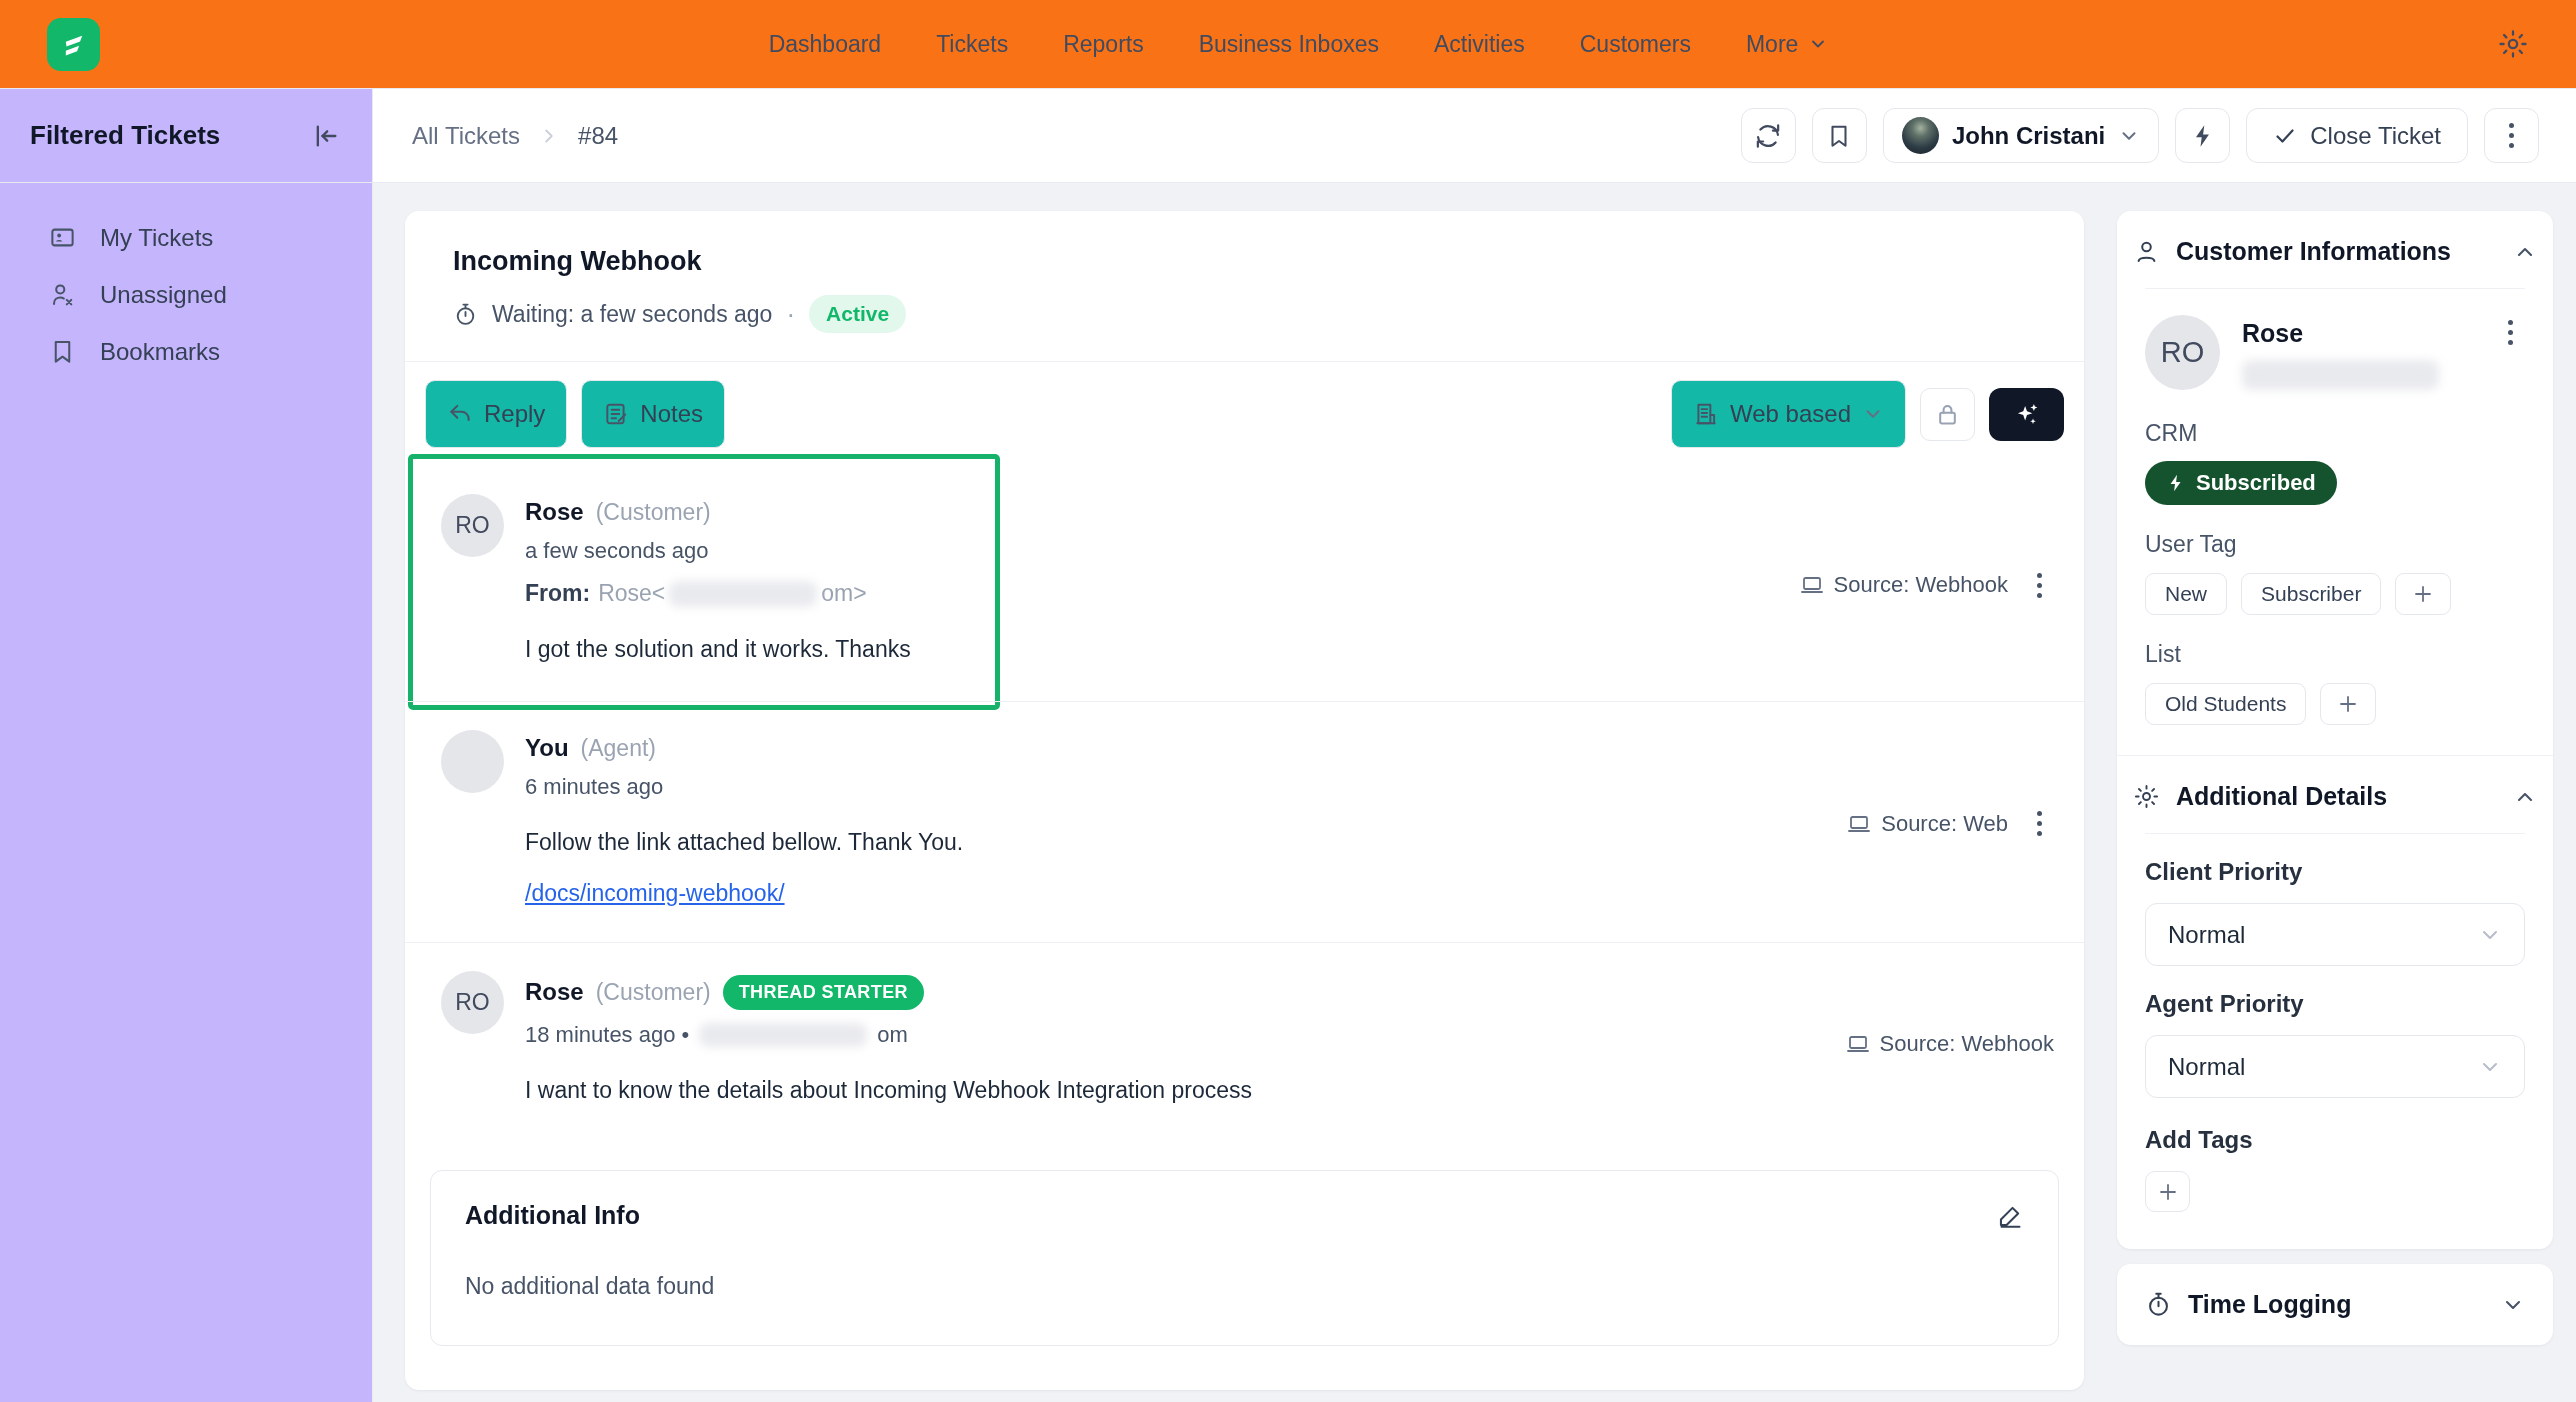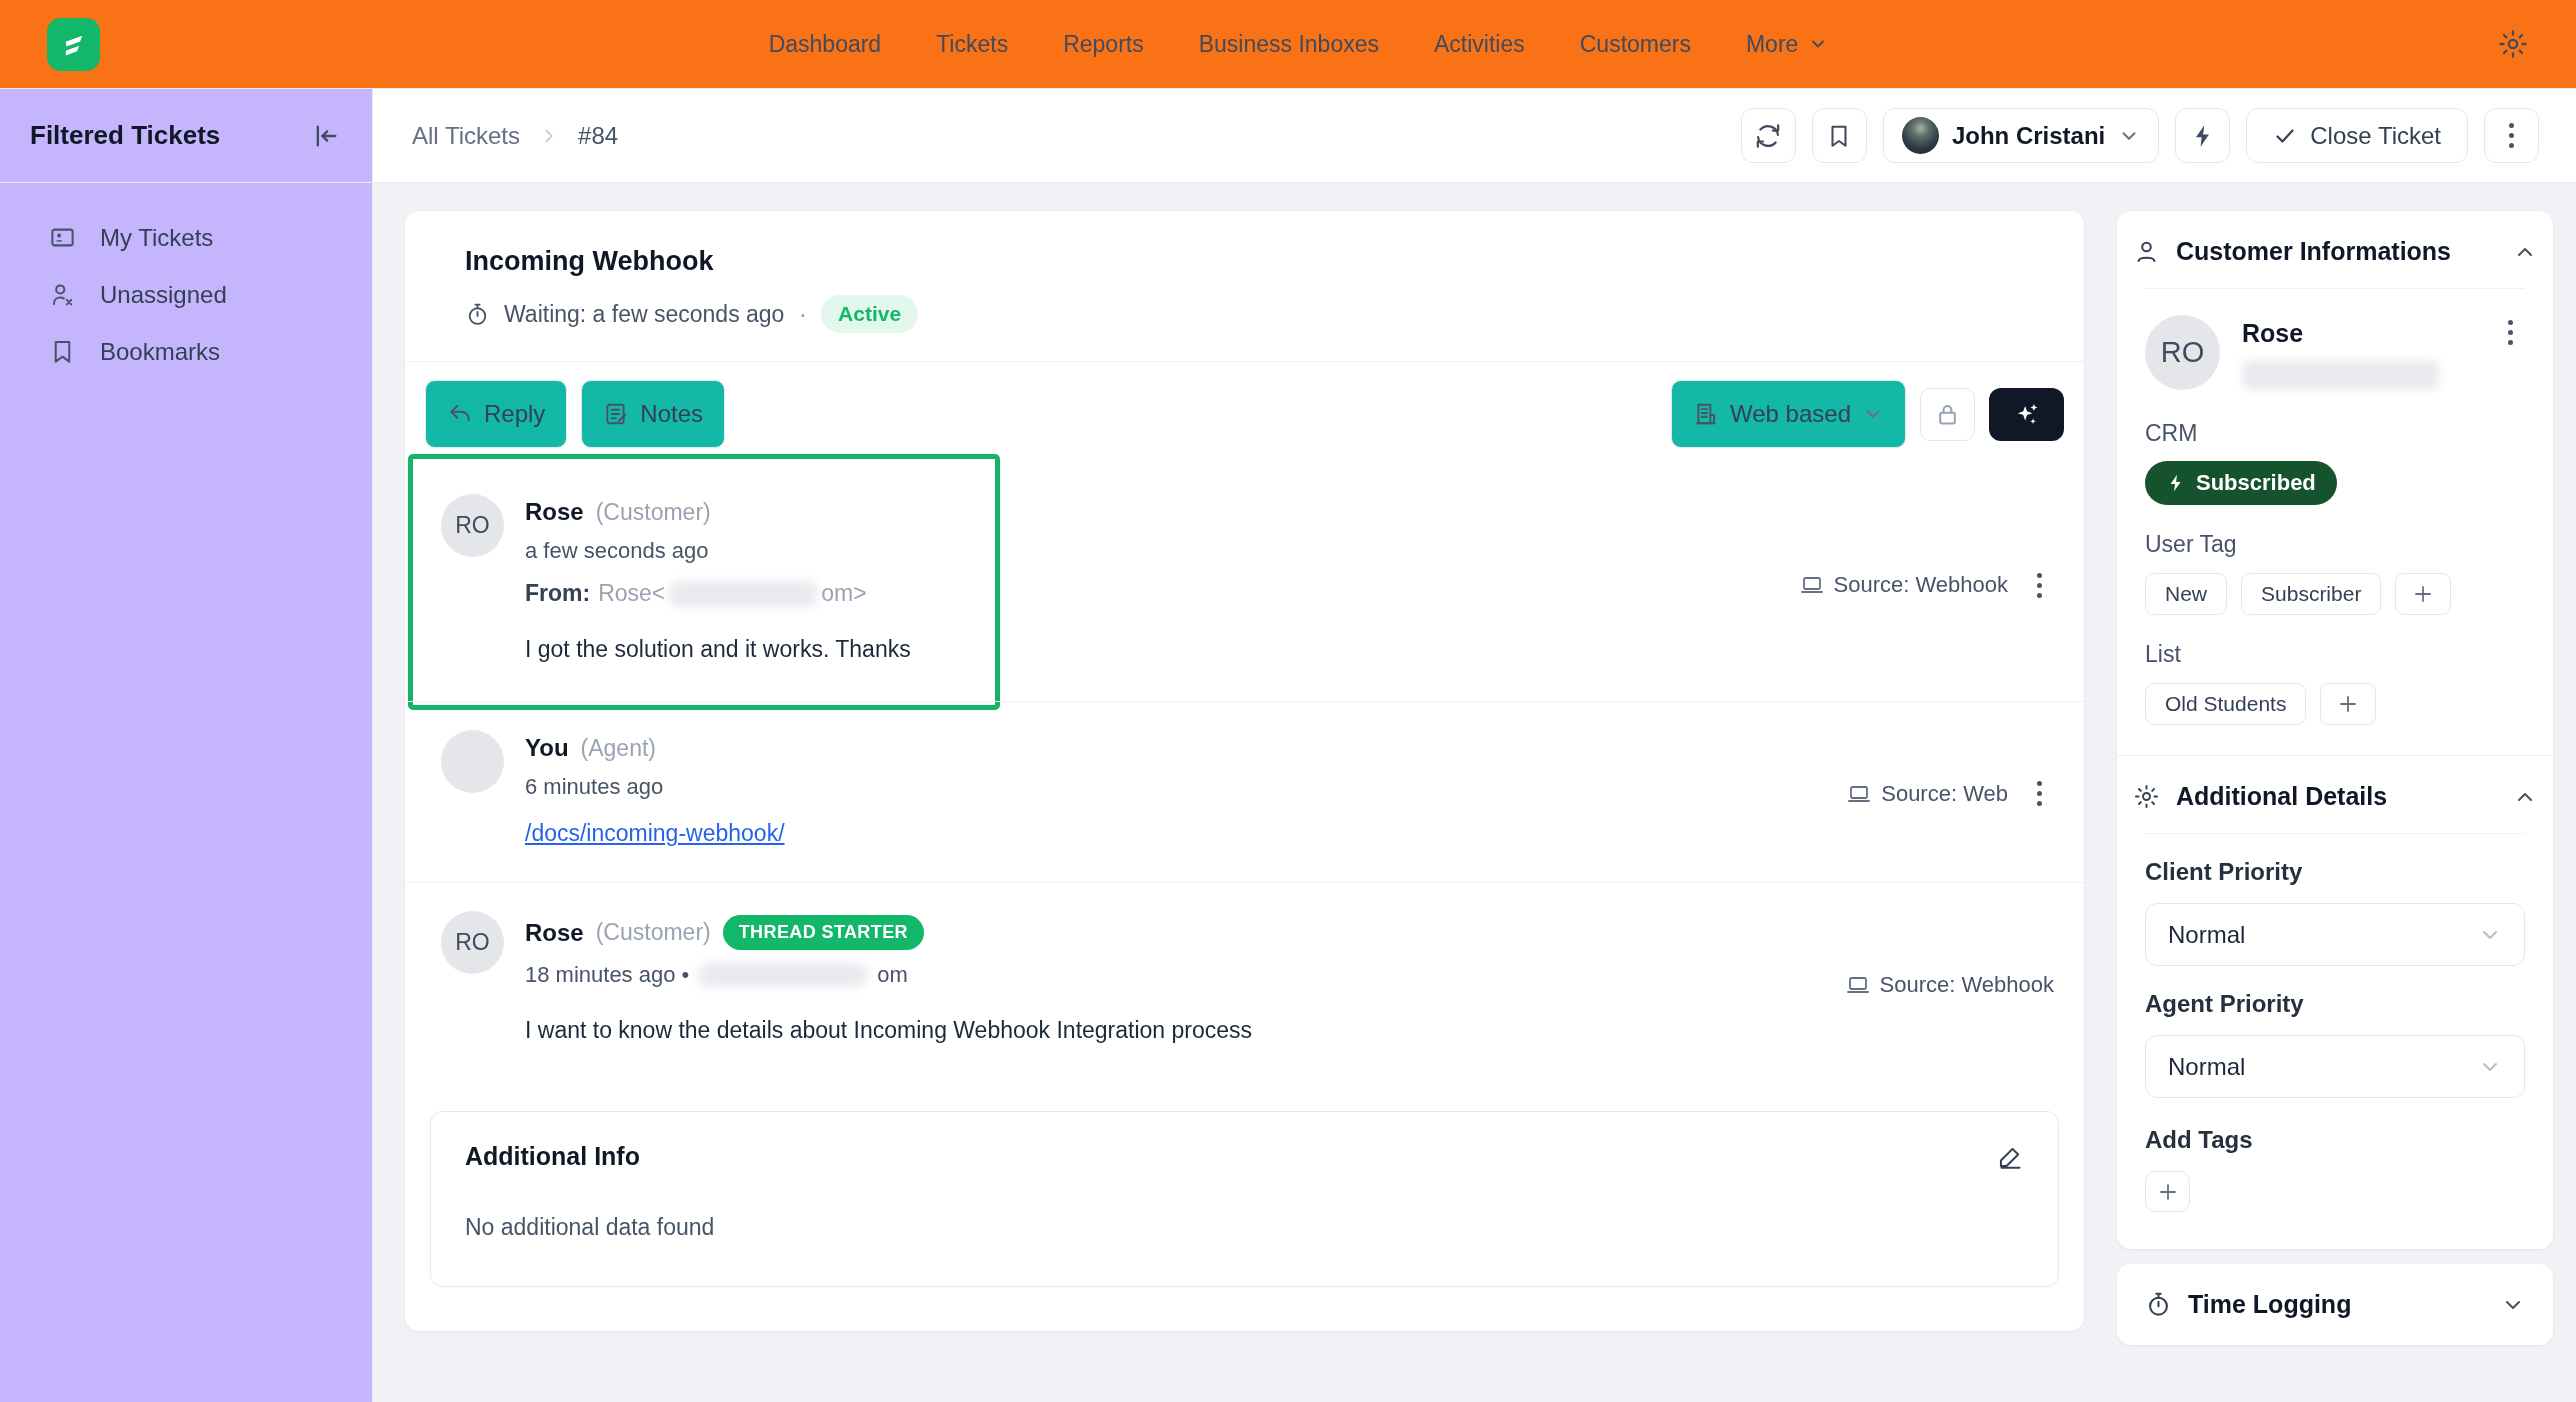--- a/index.html
+++ b/index.html
@@ -53,21 +53,21 @@
   .close-btn { height:55px; border:1px solid #e4e7ec; border-radius:12px; background:#fff;
     display:flex; align-items:center; gap:13px; padding:0 26px; cursor:pointer;
     font-size:24px; color:#344054; }
 
   
   .content { flex:1; display:flex; align-items:flex-start; gap:33px;
     padding:28px 23px 0 32px; min-height:0; }
   .thread-card { flex:1; background:#fff; border-radius:14px;
     box-shadow:0 1px 3px rgba(16,24,40,.06); min-width:0; }
 
-  .ticket-head { padding:35px 60px 28px; }
+  .ticket-head { padding:35px 48px 28px; }
   .ticket-title { font-size:27px; font-weight:700; color:#101828; }
   .ticket-meta { display:flex; align-items:center; gap:14px; margin-top:18px; }
   .meta-text { font-size:23px; color:#475467; }
   .meta-dot { color:#98a2b3; font-size:26px; line-height:1; }
   .status-badge { background:#e3f8ec; color:#12b76a; font-size:21px; font-weight:600;
     padding:7px 17px; border-radius:985px; cursor:default; }
   .hdivider { border-top:1px solid #eef0f3; }
 
   .toolbar { display:flex; align-items:center; gap:14px; padding:18px 20px; }
   .btn-light { height:68px; display:flex; align-items:center; gap:11px; padding:0 21px;
@@ -396,20 +396,21 @@
           </div>
 
           <div class="message bt">
             <div class="msg-avatar avatar-photo"></div>
             <div class="msg-main">
               <div class="name-row">
                 <span class="msg-author">You</span>
                 <span class="msg-role">(Agent)</span>
               </div>
               <div class="msg-time">6 minutes ago</div>
+              <div class="msg-body">Follow the link attached bellow. Thank You.</div>
               <a class="msg-link">/docs/incoming-webhook/</a>
             </div>
             <div class="msg-side">
               <span class="source-label">
                 <svg width="24" height="24" viewBox="0 0 24 24" fill="none" stroke="#667085" stroke-width="1.8" stroke-linecap="round">
                   <rect x="4" y="5" width="16" height="11" rx="1.5"></rect>
                     <path d="M2 19h20"></path>
                 </svg>
                 <span>Source: Web</span>
               </span>

